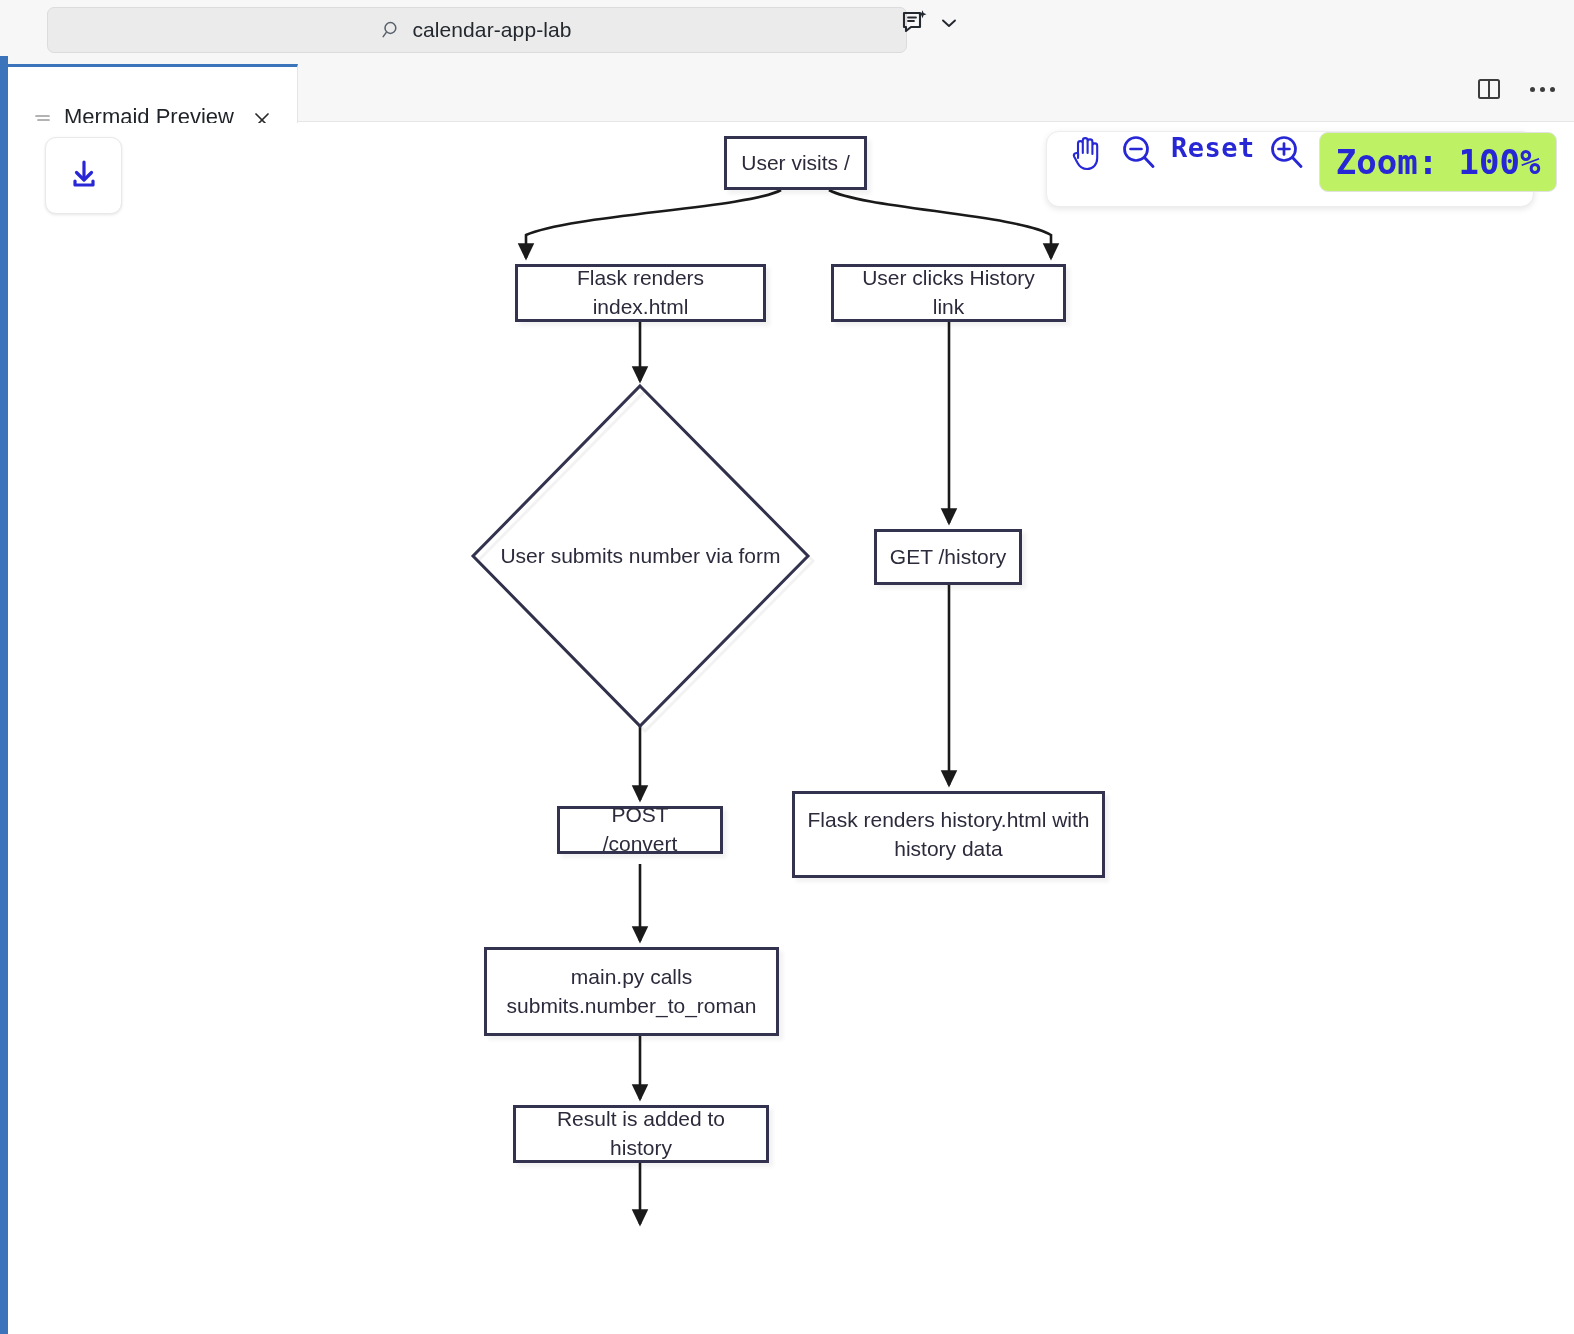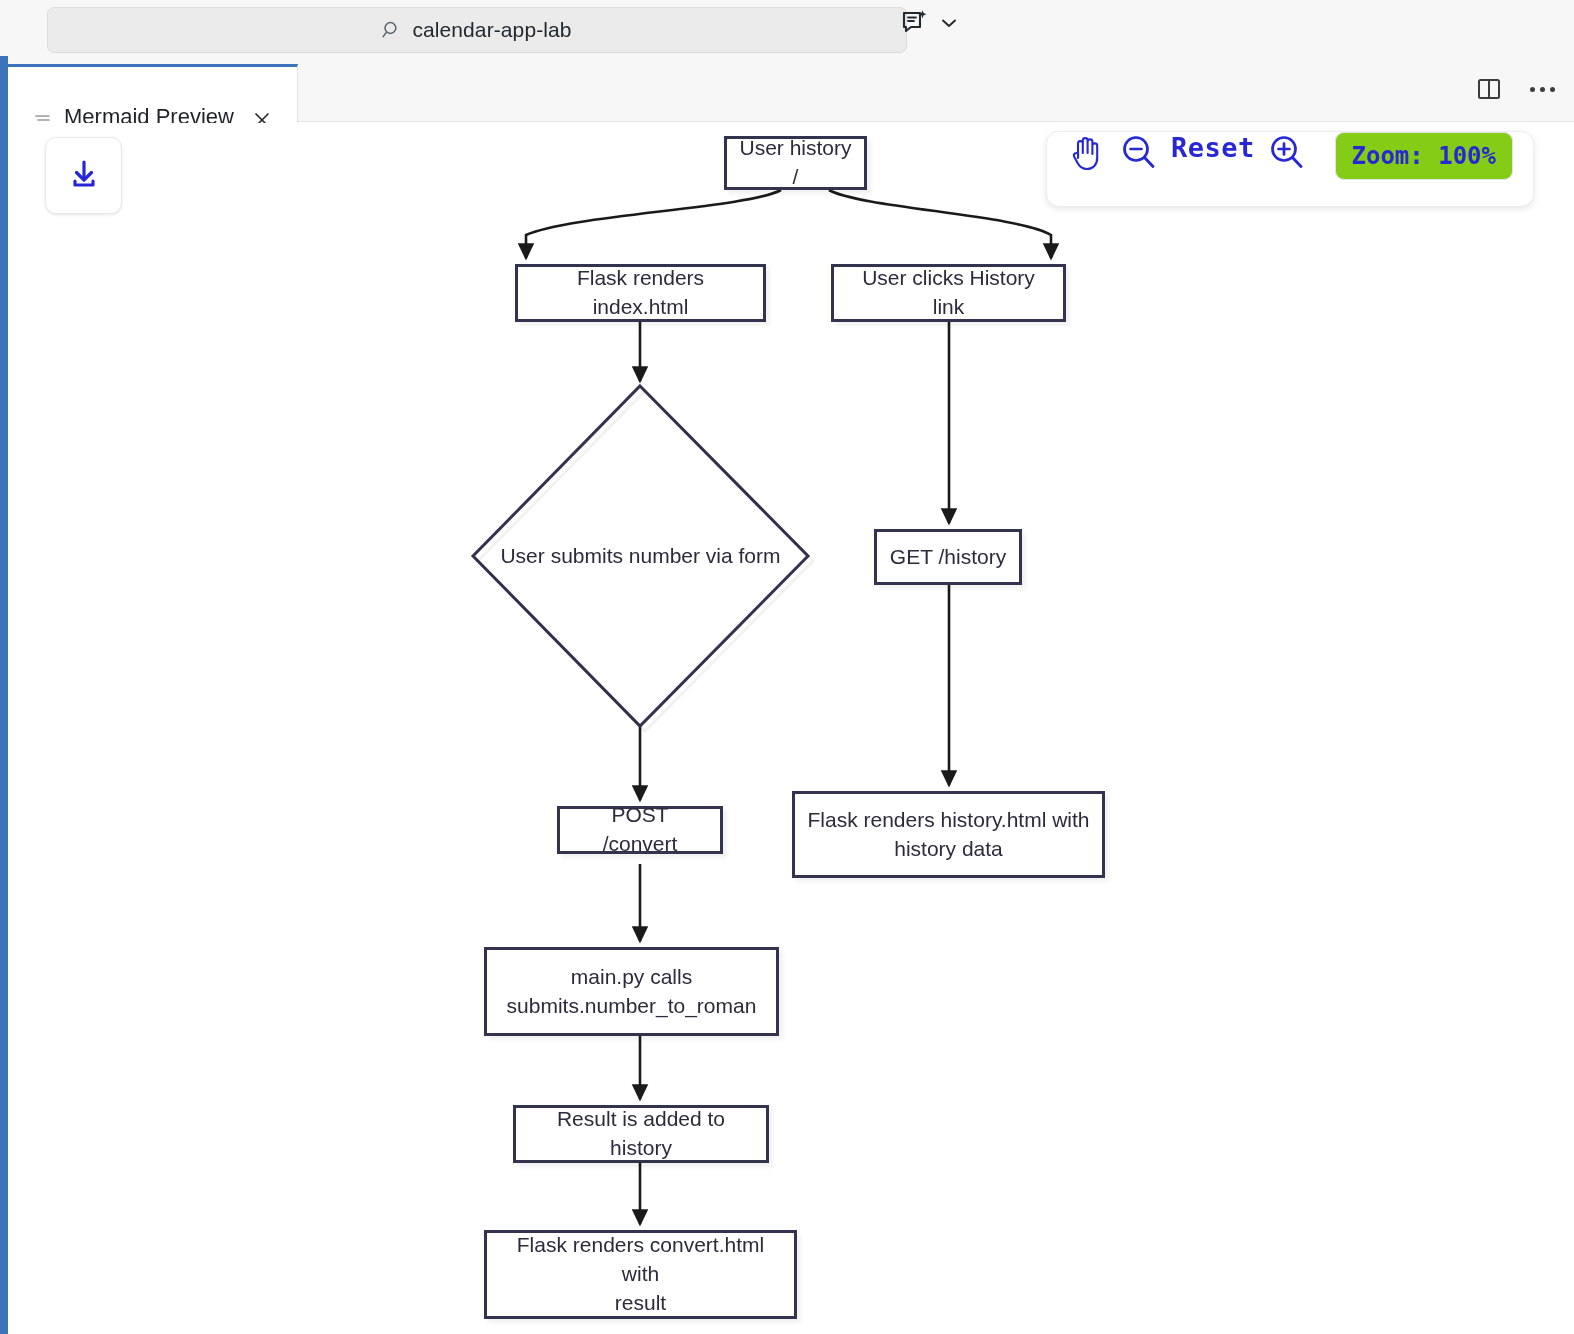--- a/index.html
+++ b/index.html
@@ -91,22 +91,22 @@
   .zb { background: none; border: none; cursor: pointer; display:flex; align-items:center; justify-content:center; padding:0; }
   .zoom-reset {
     font-family: "DejaVu Sans Mono", monospace;
     font-size: 27px; font-weight: 700; color: #2727d6; letter-spacing: .5px;
   }
   .zoom-badge {
     margin-left: auto;
     border: 1px solid #e2e2e2; border-radius: 9px;
     padding: 9px 16px;
     font-family: "DejaVu Sans Mono", monospace;
-    font-size: 24px; font-weight: 700; color: #2727d6; white-space: nowrap;
-    background: #84cc16; cursor: pointer;
+    font-size: 34px; font-weight: 700; color: #2727d6; white-space: nowrap;
+    background: #bef264; cursor: pointer;
   }
 
   
   .flow { position: absolute; left: 0; top: 0; width: 1565px; height: 1211px; }
   .flow svg { position: absolute; left: 0; top: 0; }
 
   .node {
     position: absolute;
     background: #ffffff;
     border: 3px solid #333350;
@@ -270,21 +270,21 @@
           <path d="M631 913 L631 976"></path>
 
           <path d="M631 1040 L631 1101"></path>
         </g>
 
         <polygon points="631,263 799,433 631,603 464,433" fill="#ffffff" stroke="#333350" stroke-width="3"></polygon>
         <polygon points="636,268 804,438 636,608 469,438" fill="none" stroke="rgba(0,0,0,0.05)" stroke-width="3"></polygon>
       </svg>
 
       <div class="node" style="left:715px; top:13px; width:143px; height:54px;">
-        <span>User history /</span>
+        <span>User visits /</span>
       </div>
 
       <div class="node" style="left:506px; top:141px; width:251px; height:58px;">
         <span>Flask renders index.html</span>
       </div>
 
       <div class="node" style="left:822px; top:141px; width:235px; height:58px;">
         <span>User clicks History link</span>
       </div>
 
@@ -311,22 +311,16 @@
         <span>
           <span>main.py calls</span><br>
           <span>submits.number_to_roman</span>
         </span>
       </div>
 
       <div class="node" style="left:504px; top:982px; width:256px; height:58px;">
         <span>Result is added to history</span>
       </div>
 
-      <div class="node" style="left:475px; top:1107px; width:313px; height:89px;">
-        <span>
-          <span>Flask renders convert.html with</span><br>
-          <span>result</span>
-        </span>
-      </div>
 
     </div>
   </div>
 </div>
 
 </body></html>

